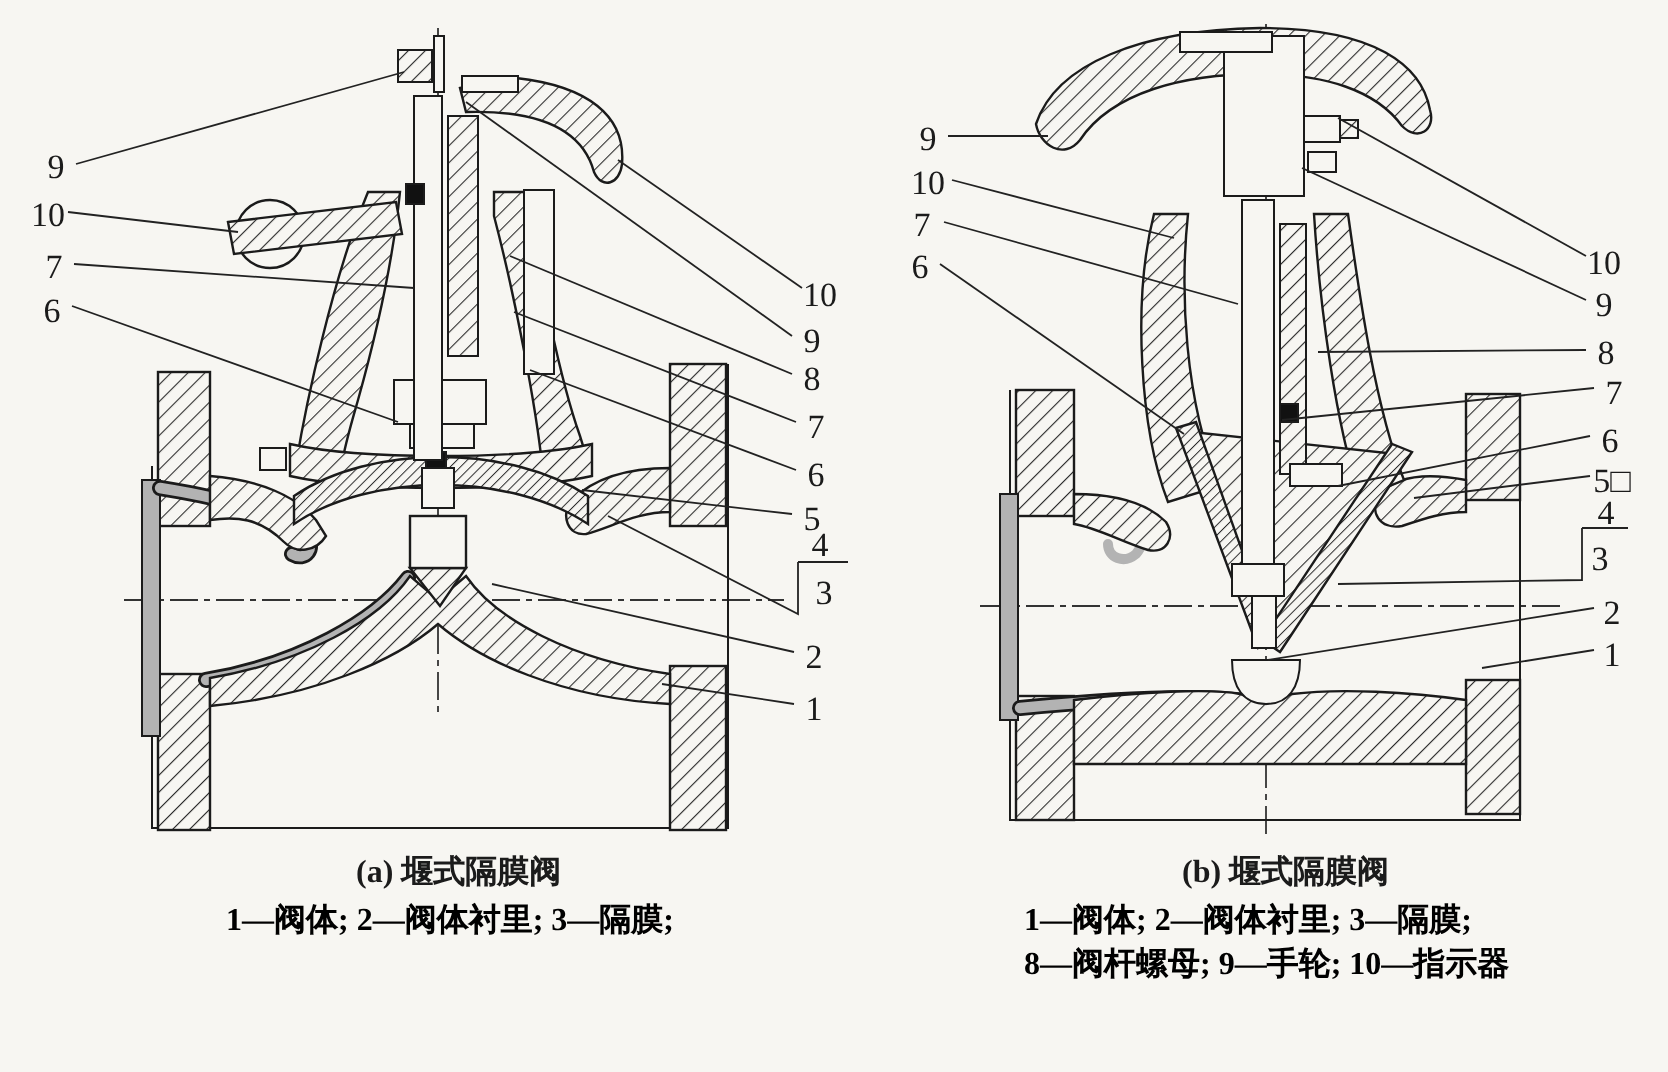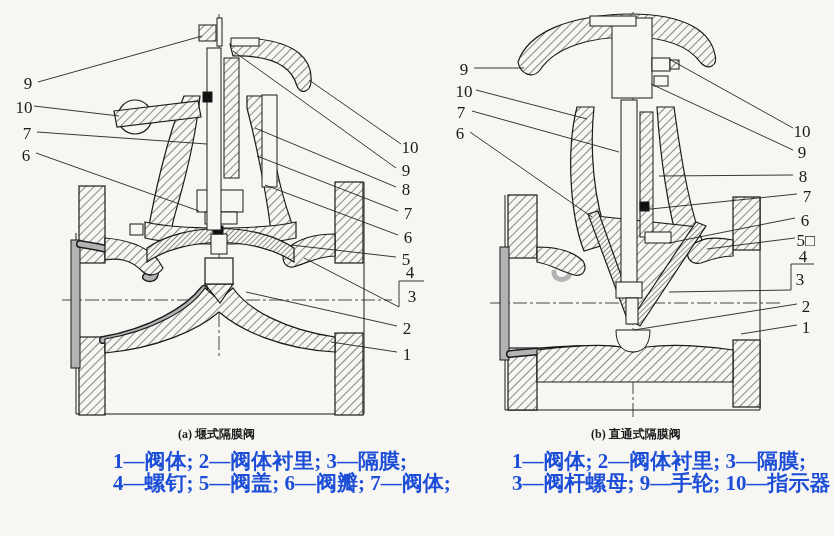--- a/index.html
+++ b/index.html
@@ -1,20 +1,20 @@
 <!DOCTYPE html>
 <html><head>
 <meta charset="utf-8">
 <style>
   html,body{margin:0;padding:0;}
   body{font-family:"Liberation Serif","DejaVu Serif",serif;}
   #page{position:relative;width:834px;height:536px;background:#f7f6f2;overflow:hidden;}
   #fig{position:absolute;left:0;top:0;}
-  .caption{position:absolute;font-size:12px;font-weight:bold;color:#1b1b1b;white-space:nowrap;}
-  .legend{position:absolute;font-size:21px;font-weight:600;color:#1d4ed8;line-height:22.3px;white-space:nowrap;}
+  .caption{position:absolute;font-size:16px;font-weight:bold;color:#1b1b1b;white-space:nowrap;}
+  .legend{position:absolute;font-size:16px;font-weight:600;color:#000000;line-height:22.3px;white-space:nowrap;}
   svg text{font-family:"Liberation Serif","DejaVu Serif",serif;font-size:17px;fill:#1b1b1b;}
 </style>
 </head>
 <body>
 
 <div id="page">
 
 <svg id="fig" width="834" height="424" viewBox="0 0 834 424">
   <defs>
     <pattern id="hA" patternUnits="userSpaceOnUse" width="6" height="6" patternTransform="rotate(45)">
@@ -232,24 +232,23 @@
       <text x="806" y="246">5□</text>
       <text x="803" y="262">4</text>
       <text x="800" y="285">3</text>
       <text x="806" y="312">2</text>
       <text x="806" y="333">1</text>
     </g>
   </g>
 </svg>
 
   <div class="caption" style="left:178px;top:426px;">(a) 堰式隔膜阀</div>
-  <div class="caption" style="left:591px;top:426px;">(b) 直通式隔膜阀</div>
+  <div class="caption" style="left:591px;top:426px;">(b) 堰式隔膜阀</div>
 
   <div class="legend" style="left:113px;top:450px;">
     <div>1—阀体; 2—阀体衬里; 3—隔膜;</div>
-    <div>4—螺钉; 5—阀盖; 6—阀瓣; 7—阀体;</div>
   </div>
   <div class="legend" style="left:512px;top:450px;">
     <div>1—阀体; 2—阀体衬里; 3—隔膜;</div>
-    <div>3—阀杆螺母; 9—手轮; 10—指示器</div>
+    <div>8—阀杆螺母; 9—手轮; 10—指示器</div>
   </div>
 
 </div>
 
 </body></html>

